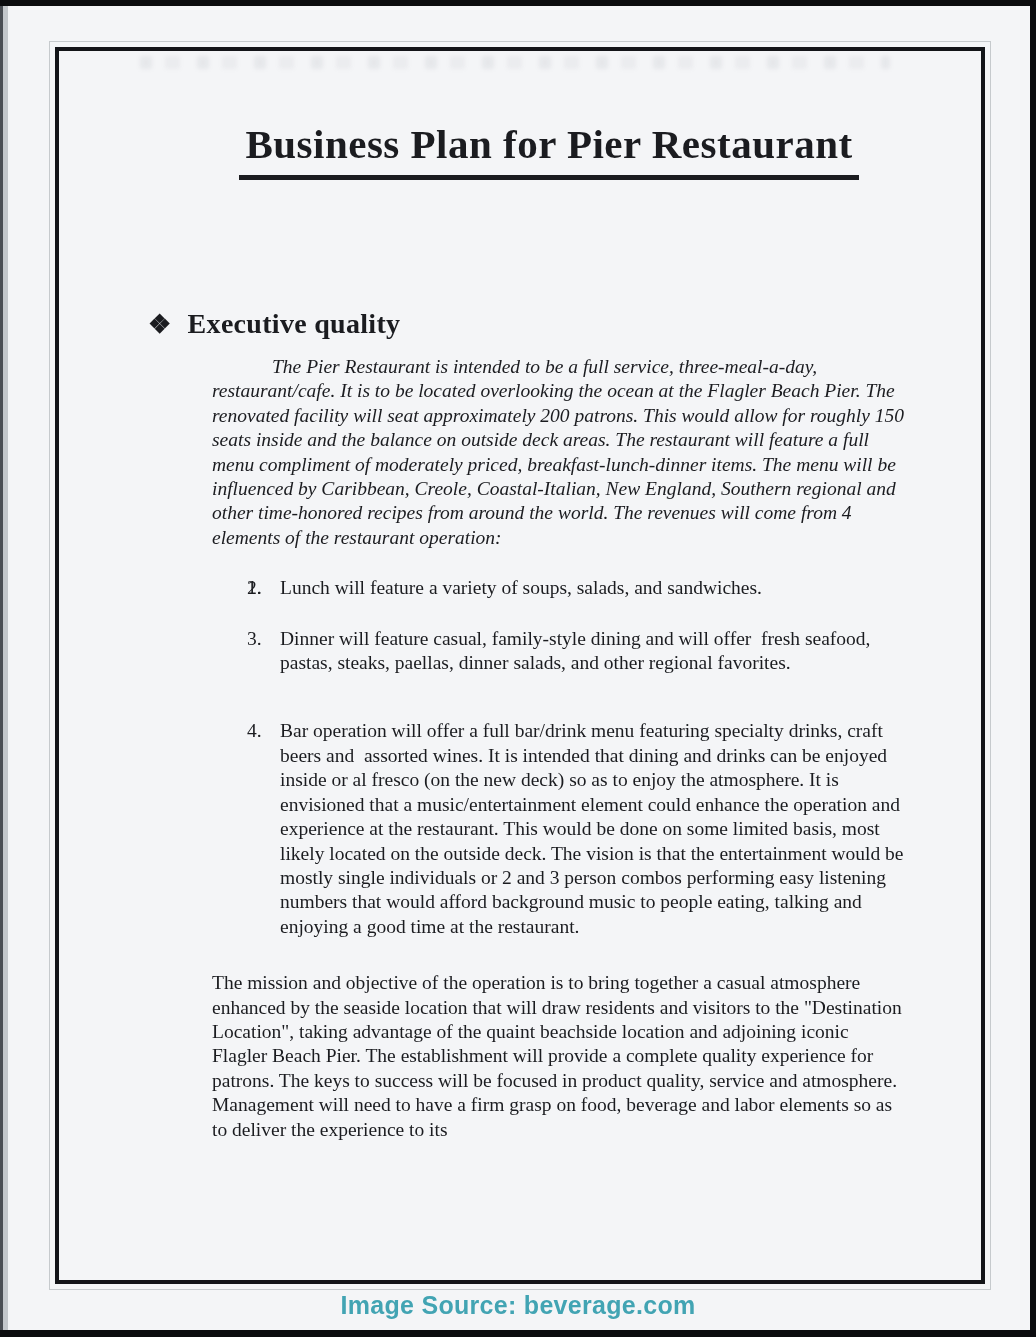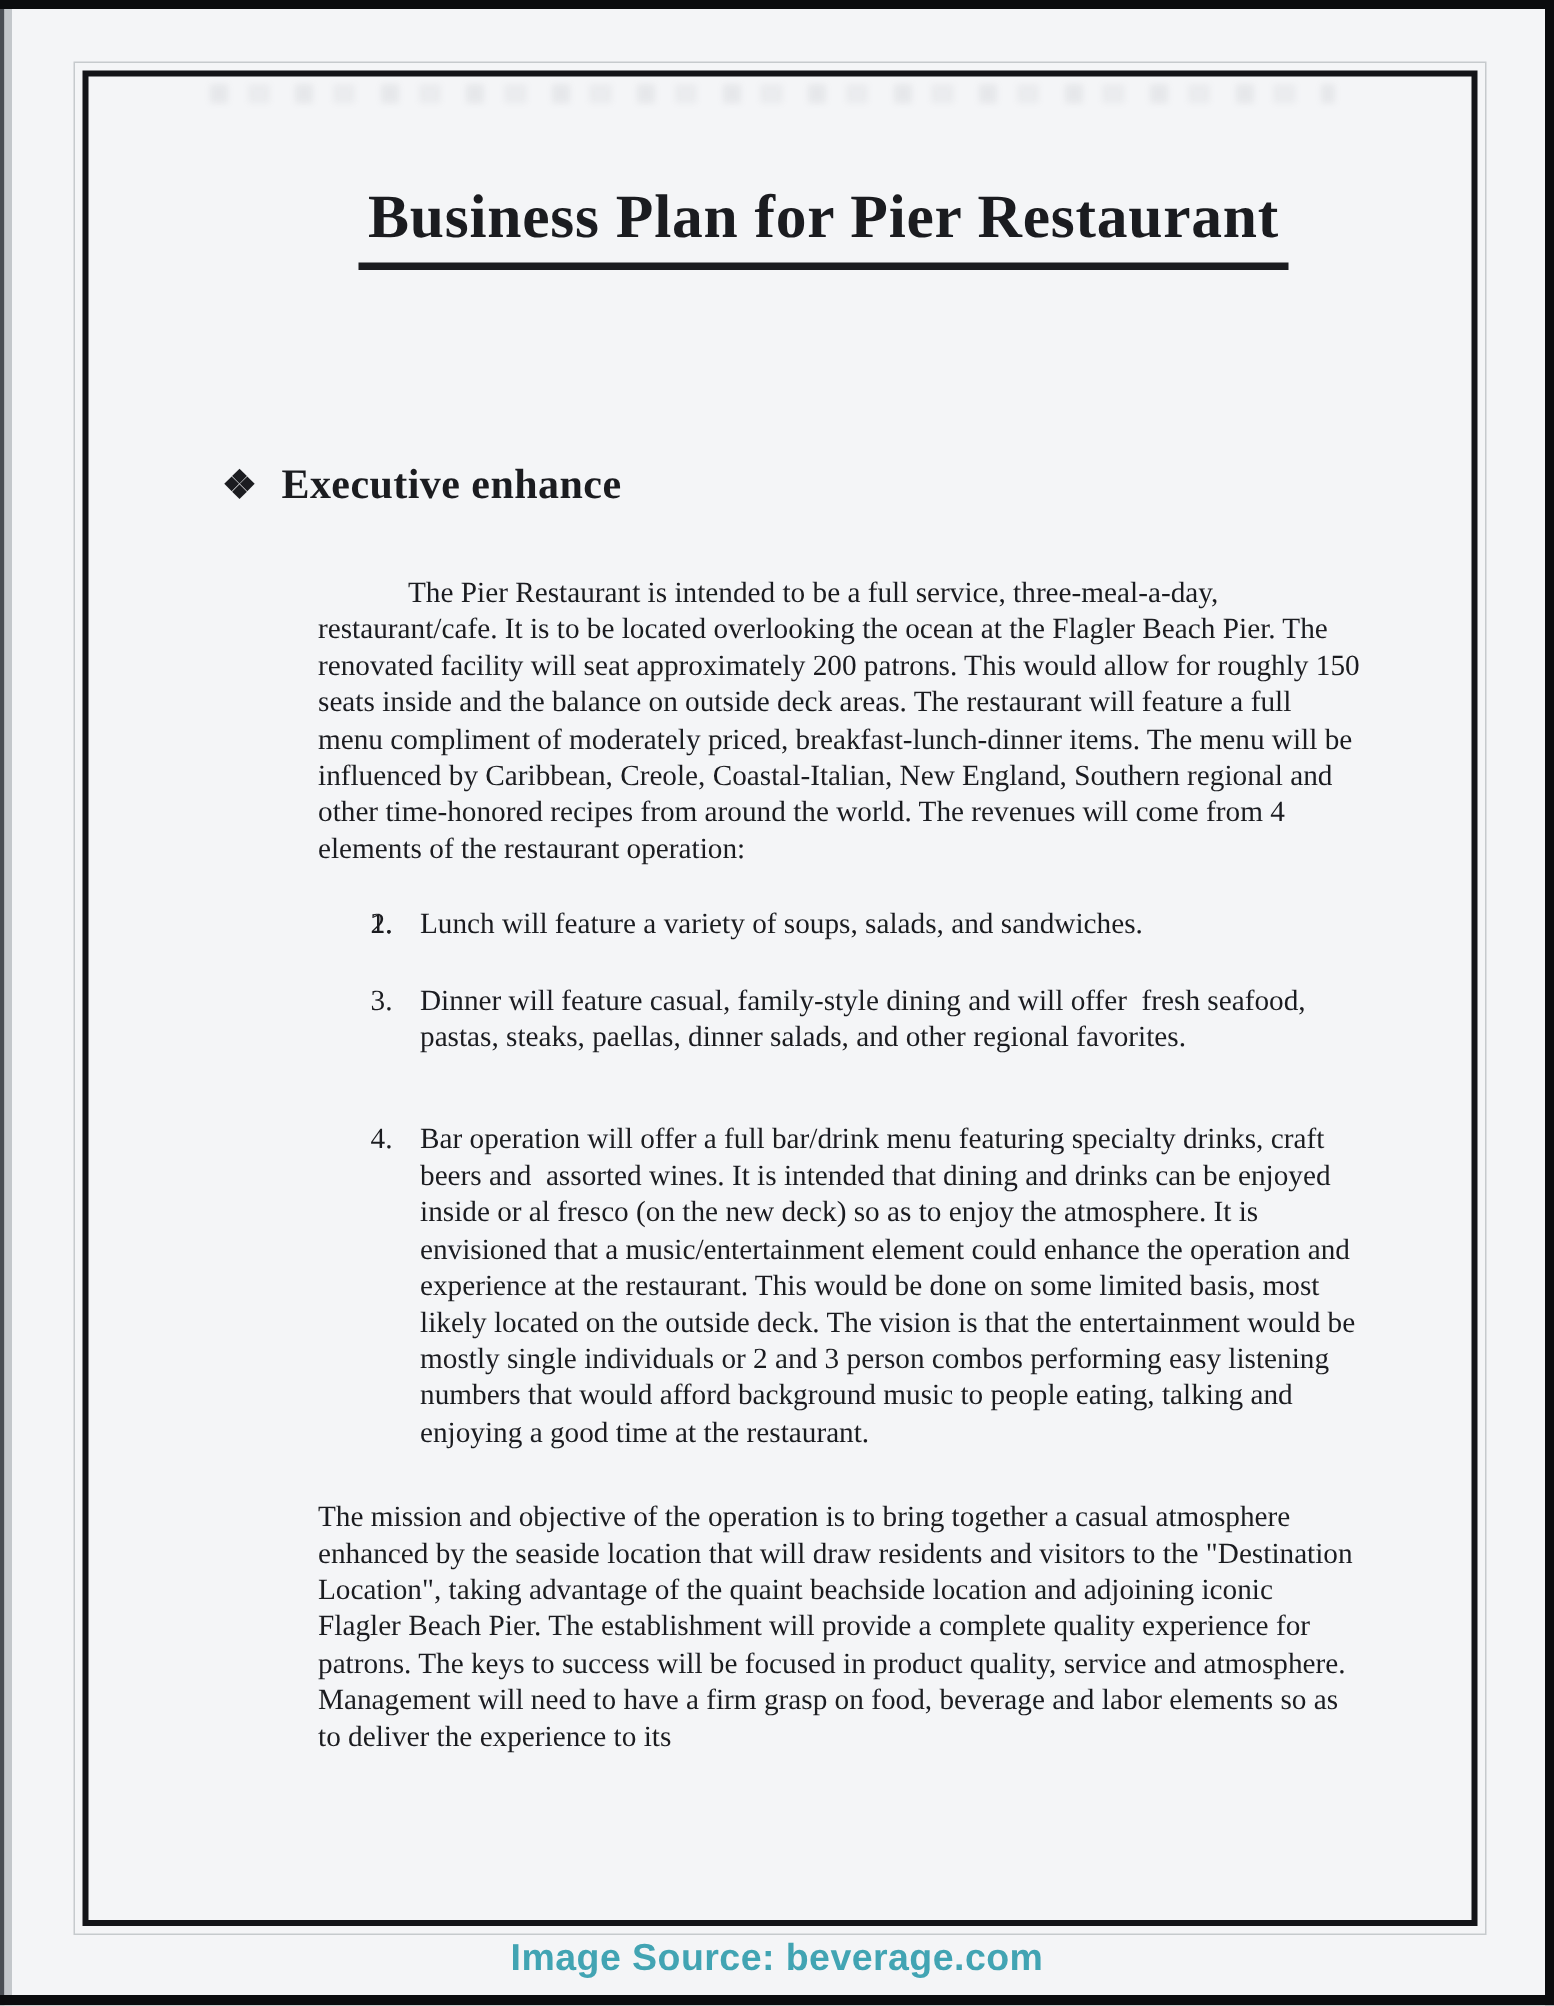--- a/index.html
+++ b/index.html
@@ -58,21 +58,21 @@
   .section-heading{
     margin:0;font-size:28px;font-weight:700;letter-spacing:.3px;
     display:flex;align-items:baseline;
   }
   .section-heading .bullet{margin-right:16px;font-size:26px;}
   .para{
     margin:0 0 0 64px;width:695px;
     font-size:19.5px;line-height:24.4px;
     white-space:pre-wrap;
   }
-  .para.intro{margin-top:44px;text-indent:60px;}
+  .para.intro{margin-top:15px;text-indent:60px;font-style:italic;}
   .para.closing{margin-top:32px;}
   ol.revenue-list{
     list-style:none;margin:20px 0 0 99px;padding:0;width:663px;
   }
   ol.revenue-list li{
     position:relative;
     padding-left:33px;
     margin-bottom:26px;
     font-size:19.5px;line-height:24.4px;
   }
@@ -103,21 +103,21 @@
   <div class="scan-ghost"></div>
 
   <h1 class="doc-title">
     <span>Business Plan for Pier Restaurant</span>
   </h1>
 
   <div class="content">
 
     <h2 class="section-heading">
       <span class="bullet">❖</span>
-      <span>Executive enhance</span>
+      <span>Executive quality</span>
     </h2>
 
     <p class="para intro">The Pier Restaurant is intended to be a full service, three-meal-a-day, restaurant/cafe. It is to be located overlooking the ocean at the Flagler Beach Pier. The renovated facility will seat approximately 200 patrons. This would allow for roughly 150 seats inside and the balance on outside deck areas. The restaurant will feature a full menu compliment of moderately priced, breakfast-lunch-dinner items. The menu will be influenced by Caribbean, Creole, Coastal-Italian, New England, Southern regional and other time-honored recipes from around the world. The revenues will come from 4 elements of the restaurant operation:</p>
 
     <ol class="revenue-list">
       <li>
         <span class="num">1.</span>
       </li>
       <li>
         <span class="num">2.</span>

